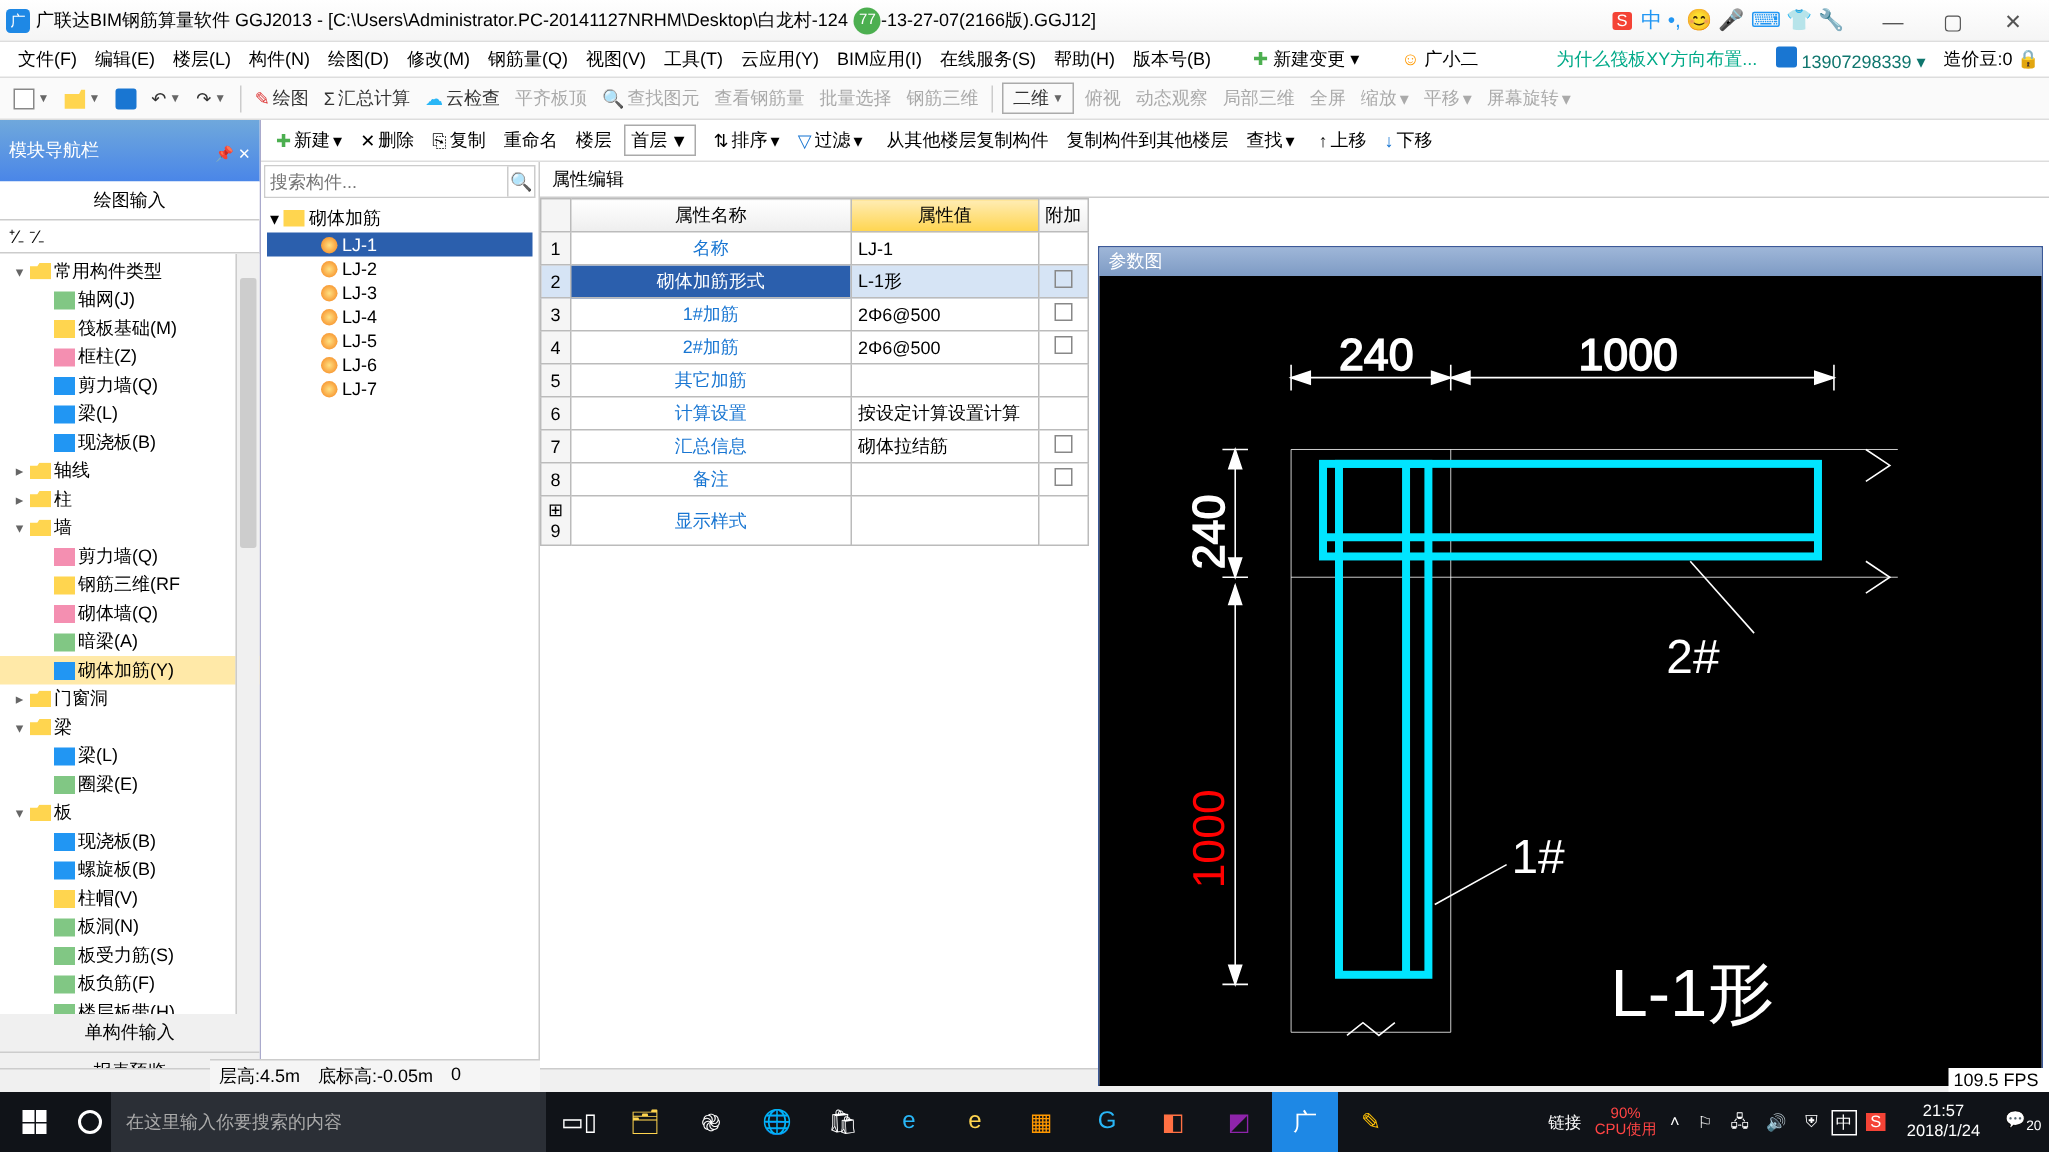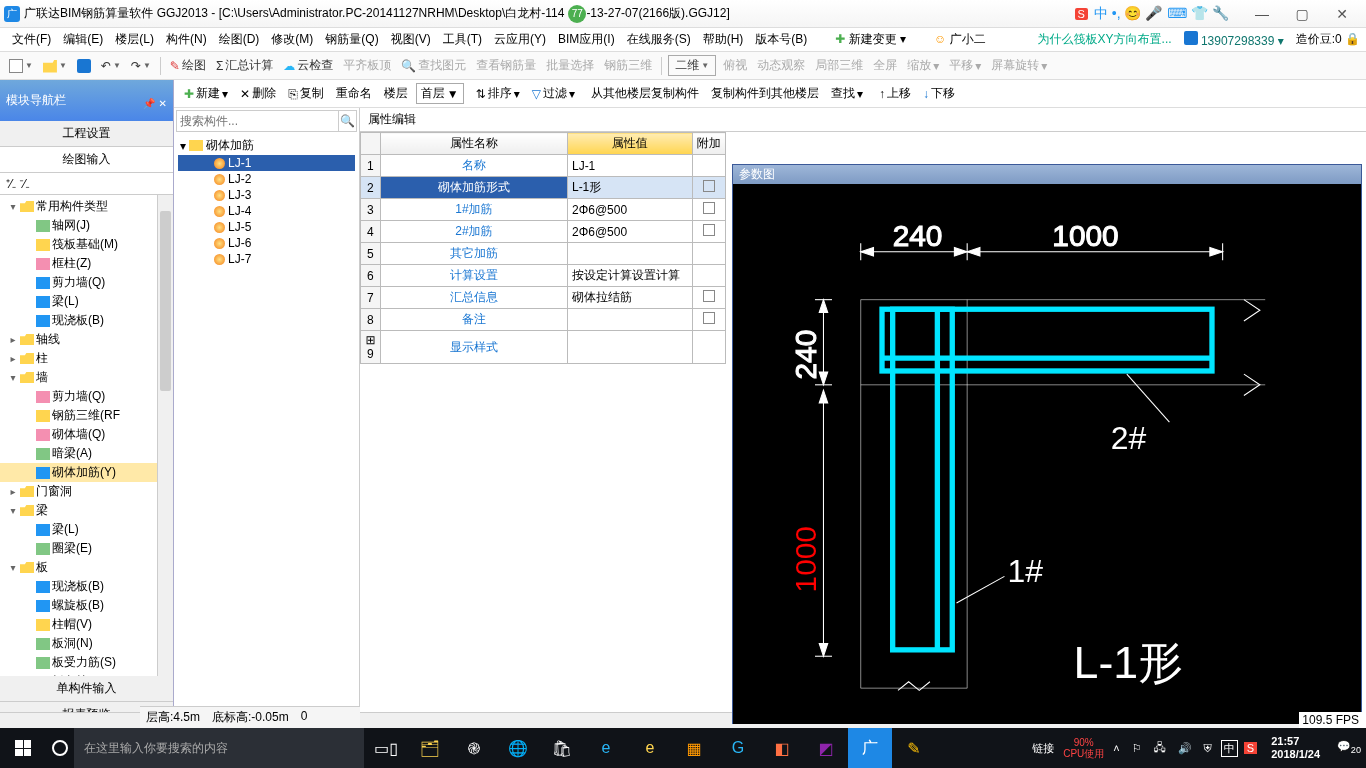--- a/index.html
+++ b/index.html
@@ -79,32 +79,32 @@
 .taskbar .start { width: 46px; height: 40px; display: flex; align-items: center; justify-content: center; }
 .taskbar .winlogo { width: 16px; height: 16px; display: grid; grid-template: 1fr 1fr / 1fr 1fr; gap: 1px; }
 .taskbar .winlogo span { background: #fff; }
 .taskbar .cortana { width: 28px; display: flex; align-items: center; justify-content: center; }
 .taskbar .cortana .ring { width: 16px; height: 16px; border: 2px solid #fff; border-radius: 50%; }
 .taskbar .search { flex: 0 0 290px; height: 40px; background: #2b2f36; display: flex; align-items: center; padding: 0 10px; color: #aaa; }
 .taskbar .tbicons { display: flex; gap: 0; align-items: center; height: 40px; }
 .taskbar .tbicons .ti { width: 44px; height: 40px; display: flex; align-items: center; justify-content: center; font-size: 16px; }
 .taskbar .tray { margin-left: auto; display: flex; align-items: center; gap: 6px; padding-right: 2px; font-size: 11px; }
 .taskbar .tray .ti { padding: 0 3px; }
-.taskbar .clock { text-align: left; line-height: 1.2; padding: 0 8px; font-weight: bold; }
+.taskbar .clock { text-align: center; line-height: 1.2; padding: 0 8px; }
 .taskbar .cpu { color: #f44; text-align: center; line-height: 1.1; font-size: 10px; }
 .scroll-v { position: absolute; right: 0; top: 0; bottom: 0; width: 16px; background: #f0f0f0; border-left: 1px solid #ccc; }
 .scroll-v .thumb { position: absolute; left: 2px; right: 2px; top: 16px; height: 180px; background: #cdcdcd; border-radius: 2px; }
 .scroll-h-bottom { position: absolute; bottom: 0; left: 0; right: 16px; height: 16px; background: #f0f0f0; border-top: 1px solid #ccc; }
 </style>
 </head>
 <body>
 
 <div class="titlebar">
   <span class="icon">广</span>
-  <span class="title">广联达BIM钢筋算量软件 GGJ2013 - [C:\Users\Administrator.PC-20141127NRHM\Desktop\白龙村-114</span>
+  <span class="title">广联达BIM钢筋算量软件 GGJ2013 - [C:\Users\Administrator.PC-20141127NRHM\Desktop\白龙村-124</span>
   <span class="badge77">77</span>
   <span class="title">-13-27-07(2166版).GGJ12]</span>
   <span class="spacer"></span>
   <span class="right-icons">
     <span style="background:#f44336;color:#fff;padding:0 3px;border-radius:2px;font-size:11px">S</span>
     <span>中 •, 😊 🎤 ⌨ 👕 🔧</span>
   </span>
   <span class="winbtn">—</span>
   <span class="winbtn">▢</span>
   <span class="winbtn">✕</span>
@@ -214,21 +214,20 @@
     </span>
 </div>
 
 <div class="main">
 
   <div class="leftpanel">
     <div class="panel-title">
       <span>模块导航栏</span>
       <span class="pin">📌 ✕</span>
     </div>
-    <div class="panel-tab">工程设置</div>
     <div class="panel-tab active">绘图输入</div>
     <div class="icon-row">
       <span>⁺⁄₋</span>
       <span>⁻⁄₋</span>
     </div>
     <div class="tree" id="nav-tree" style="position:relative">
       <div class="node l1">
           <span class="ex">▾</span>
           <span class="fld"></span>
           <span> 常用构件类型</span>

